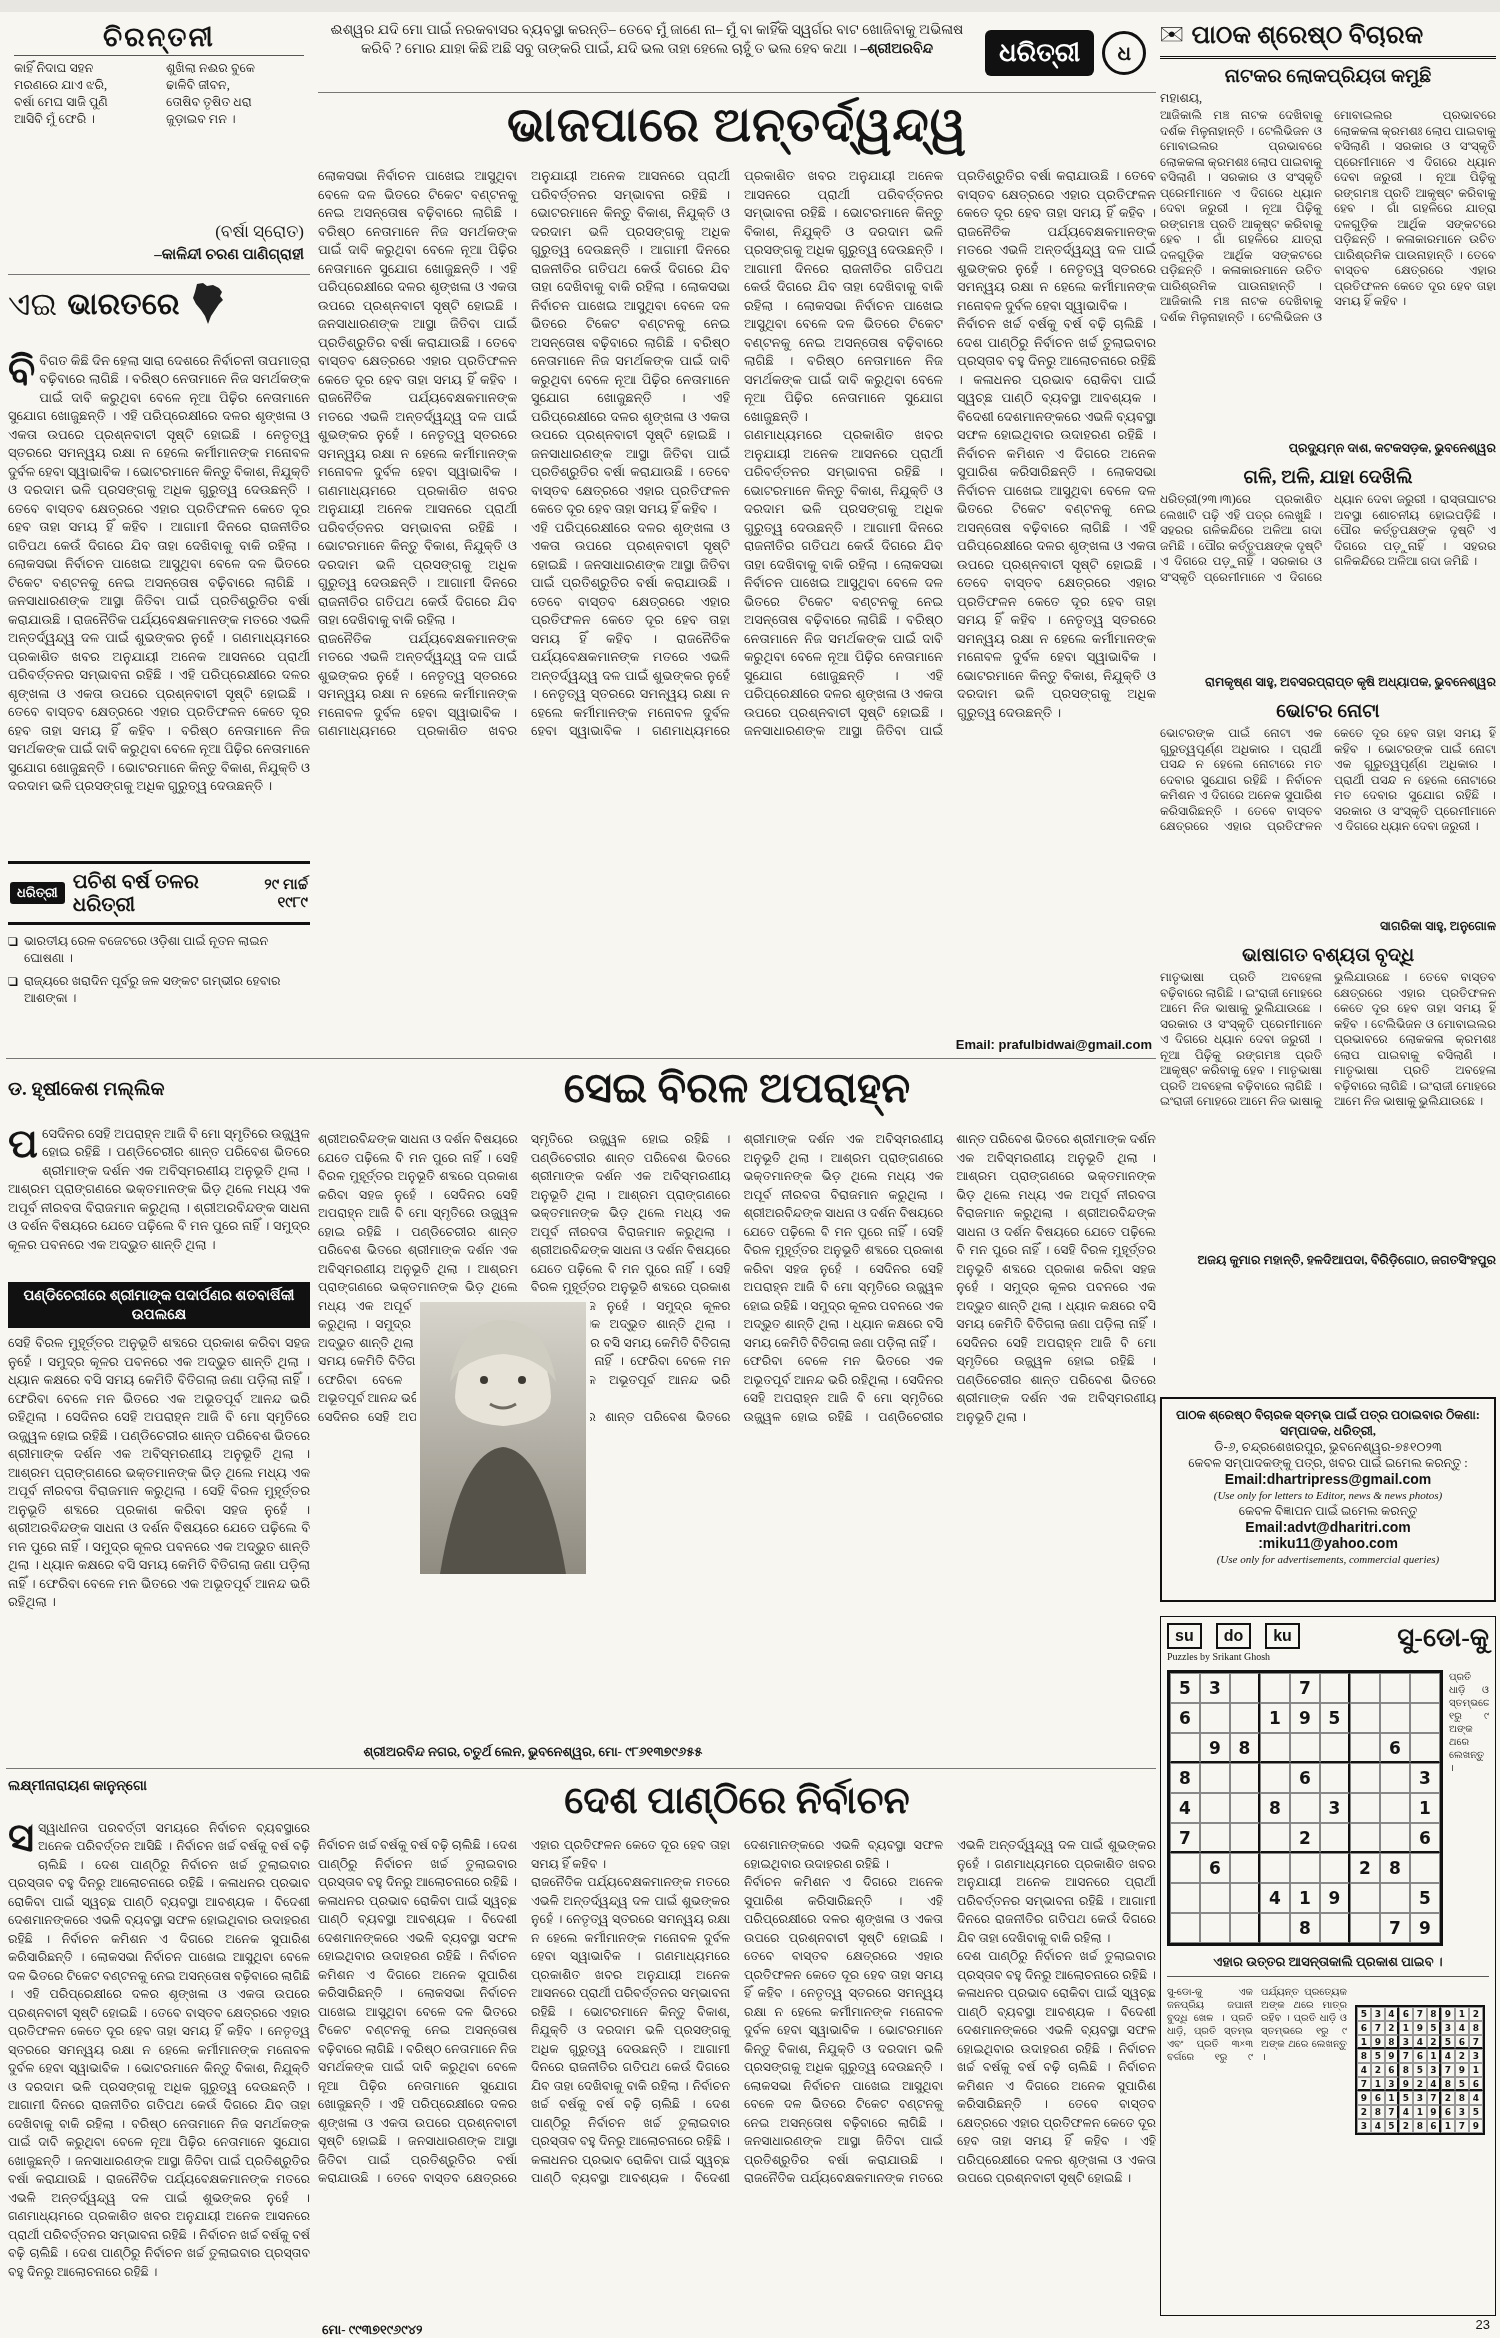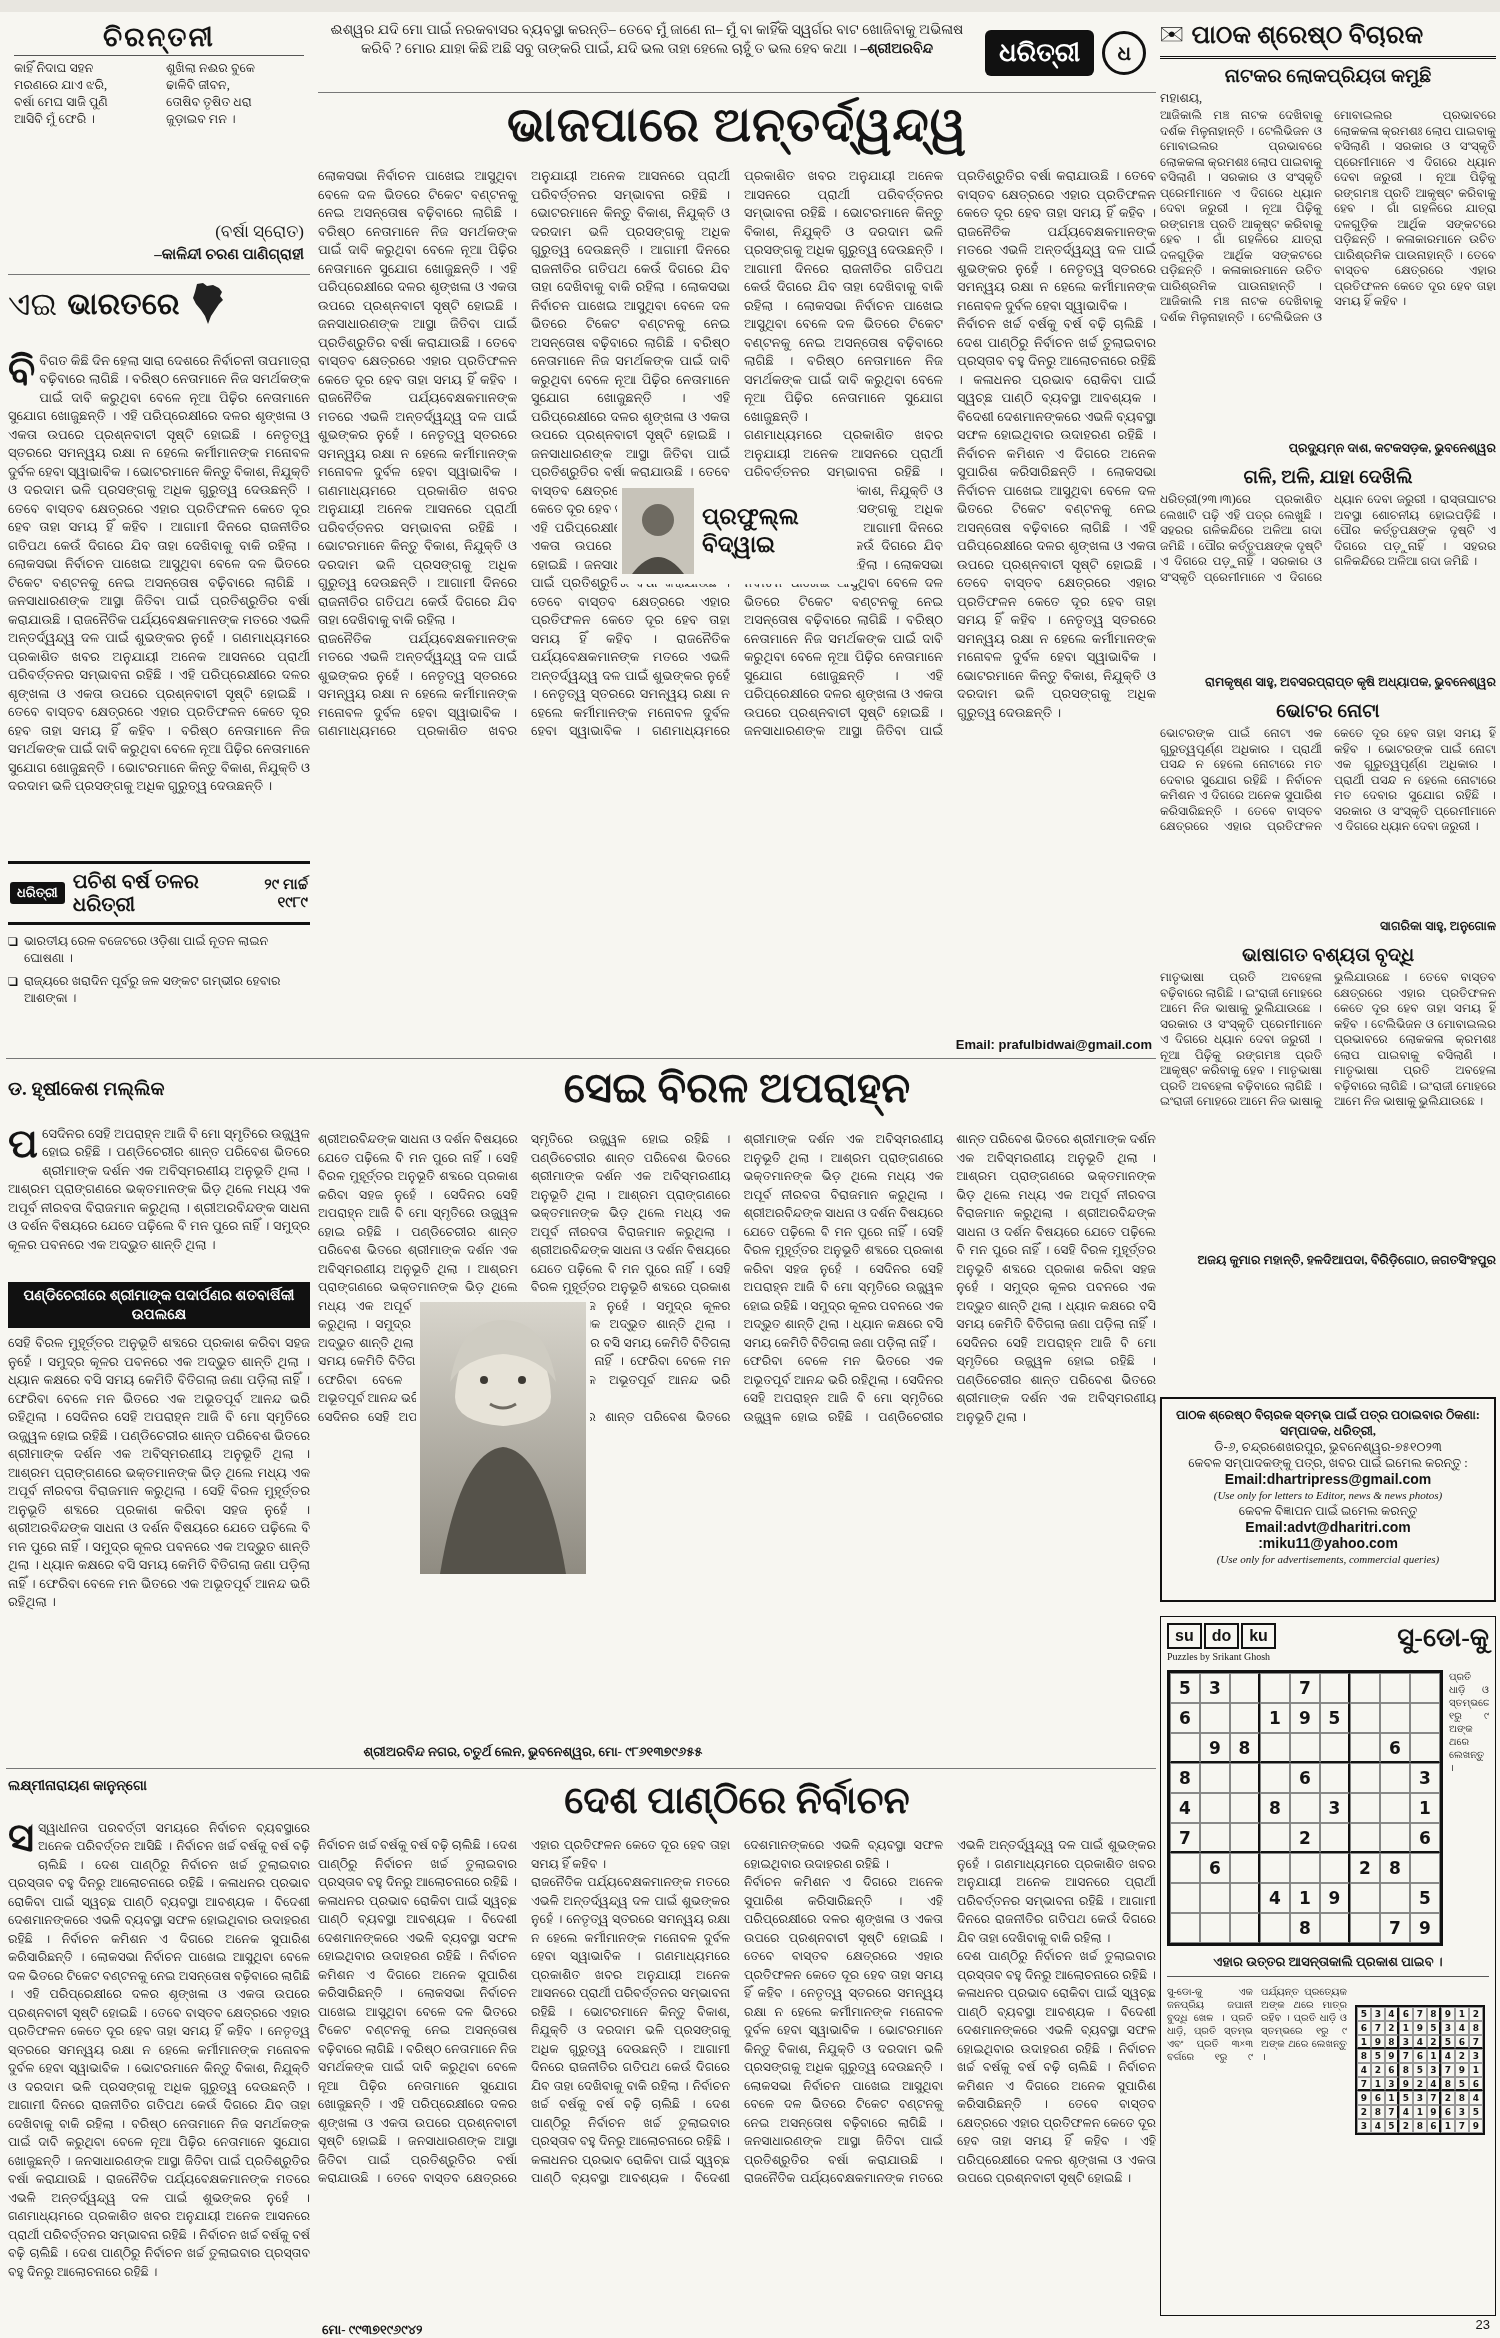--- a/index.html
+++ b/index.html
@@ -40,21 +40,21 @@
   .lb1{ height:330px; } .lb2{ height:180px; } .lb3{ height:190px; } .lb4{ height:280px; }
   .let-sig{ text-align:right; font-size:12.5px; font-weight:bold; margin-top:3px;}
 
   #contact-box{ left:1160px; top:1385px; width:336px; height:205px; border:2px solid #111; padding:8px 6px; text-align:center; font-size:12.5px; line-height:16px;}
   #contact-box .cemail{ font-weight:bold; font-size:14px; font-family:"Liberation Sans",sans-serif;}
   #contact-box .cnote{ font-size:11px; font-style:italic;}
 
   
   #sudoku-box{ left:1160px; top:1604px; width:336px; height:700px; border:1px solid #111; padding:6px; }
   .su-header{ display:flex; align-items:flex-start; justify-content:space-between; }
-  .su-tiles{ display:flex; gap:2px; }
+  .su-tiles{ display:flex; gap:14px; }
   .su-tile{ border:2px solid #111; font-family:"Liberation Sans",sans-serif; font-weight:bold; font-size:16px; padding:2px 6px; }
   .su-byline{ font-size:10px; font-family:Liberation Serif, serif; margin-top:2px;}
   .su-title-or{ font-size:26px; font-weight:bold; }
   .su-main{ display:flex; gap:6px; margin-top:8px;}
   #sudoku-grid{ display:grid; grid-template-columns:repeat(9,30px); grid-template-rows:repeat(9,30px); border:3px solid #111; width:276px;}
   .su-cell{ border:1px solid #888; display:flex; align-items:center; justify-content:center; font-family:"DejaVu Sans",sans-serif; font-size:17px; font-weight:bold;}
   .su-cell.br,.sol-cell.br{ border-right:2px solid #111; }
   .su-cell.bb,.sol-cell.bb{ border-bottom:2px solid #111; }
   .su-side{ width:44px; font-size:10px; line-height:13px; text-align:justify; white-space:pre-line; overflow:hidden;}
   .su-answer-note{ text-align:center; font-size:13px; font-weight:bold; margin-top:8px; border-bottom:1px solid #555; padding-bottom:6px;}
@@ -376,30 +376,20 @@
     </div>
   </div>
 
   <div id="main-art" class="abs">
     <h1 id="main-headline">ଭାଜପାରେ ଅନ୍ତର୍ଦ୍ୱନ୍ଦ୍ୱ</h1>
     <div id="main-body" class="jtext">ଲୋକସଭା ନିର୍ବାଚନ ପାଖେଇ ଆସୁଥିବା ବେଳେ ଦଳ ଭିତରେ ଟିକେଟ ବଣ୍ଟନକୁ ନେଇ ଅସନ୍ତୋଷ ବଢ଼ିବାରେ ଲାଗିଛି । ବରିଷ୍ଠ ନେତାମାନେ ନିଜ ସମର୍ଥକଙ୍କ ପାଇଁ ଦାବି କରୁଥିବା ବେଳେ ନୂଆ ପିଢ଼ିର ନେତାମାନେ ସୁଯୋଗ ଖୋଜୁଛନ୍ତି । ଏହି ପରିପ୍ରେକ୍ଷୀରେ ଦଳର ଶୃଙ୍ଖଳା ଓ ଏକତା ଉପରେ ପ୍ରଶ୍ନବାଚୀ ସୃଷ୍ଟି ହୋଇଛି । ଜନସାଧାରଣଙ୍କ ଆସ୍ଥା ଜିତିବା ପାଇଁ ପ୍ରତିଶ୍ରୁତିର ବର୍ଷା କରାଯାଉଛି । ତେବେ ବାସ୍ତବ କ୍ଷେତ୍ରରେ ଏହାର ପ୍ରତିଫଳନ କେତେ ଦୂର ହେବ ତାହା ସମୟ ହିଁ କହିବ । ରାଜନୈତିକ ପର୍ଯ୍ୟବେକ୍ଷକମାନଙ୍କ ମତରେ ଏଭଳି ଅନ୍ତର୍ଦ୍ୱନ୍ଦ୍ୱ ଦଳ ପାଇଁ ଶୁଭଙ୍କର ନୁହେଁ । ନେତୃତ୍ୱ ସ୍ତରରେ ସମନ୍ୱୟ ରକ୍ଷା ନ ହେଲେ କର୍ମୀମାନଙ୍କ ମନୋବଳ ଦୁର୍ବଳ ହେବା ସ୍ୱାଭାବିକ । ଗଣମାଧ୍ୟମରେ ପ୍ରକାଶିତ ଖବର ଅନୁଯାୟୀ ଅନେକ ଆସନରେ ପ୍ରାର୍ଥୀ ପରିବର୍ତ୍ତନର ସମ୍ଭାବନା ରହିଛି । ଭୋଟରମାନେ କିନ୍ତୁ ବିକାଶ, ନିଯୁକ୍ତି ଓ ଦରଦାମ ଭଳି ପ୍ରସଙ୍ଗକୁ ଅଧିକ ଗୁରୁତ୍ୱ ଦେଉଛନ୍ତି । ଆଗାମୀ ଦିନରେ ରାଜନୀତିର ଗତିପଥ କେଉଁ ଦିଗରେ ଯିବ ତାହା ଦେଖିବାକୁ ବାକି ରହିଲା । 
 ରାଜନୈତିକ ପର୍ଯ୍ୟବେକ୍ଷକମାନଙ୍କ ମତରେ ଏଭଳି ଅନ୍ତର୍ଦ୍ୱନ୍ଦ୍ୱ ଦଳ ପାଇଁ ଶୁଭଙ୍କର ନୁହେଁ । ନେତୃତ୍ୱ ସ୍ତରରେ ସମନ୍ୱୟ ରକ୍ଷା ନ ହେଲେ କର୍ମୀମାନଙ୍କ ମନୋବଳ ଦୁର୍ବଳ ହେବା ସ୍ୱାଭାବିକ । ଗଣମାଧ୍ୟମରେ ପ୍ରକାଶିତ ଖବର ଅନୁଯାୟୀ ଅନେକ ଆସନରେ ପ୍ରାର୍ଥୀ ପରିବର୍ତ୍ତନର ସମ୍ଭାବନା ରହିଛି । ଭୋଟରମାନେ କିନ୍ତୁ ବିକାଶ, ନିଯୁକ୍ତି ଓ ଦରଦାମ ଭଳି ପ୍ରସଙ୍ଗକୁ ଅଧିକ ଗୁରୁତ୍ୱ ଦେଉଛନ୍ତି । ଆଗାମୀ ଦିନରେ ରାଜନୀତିର ଗତିପଥ କେଉଁ ଦିଗରେ ଯିବ ତାହା ଦେଖିବାକୁ ବାକି ରହିଲା । ଲୋକସଭା ନିର୍ବାଚନ ପାଖେଇ ଆସୁଥିବା ବେଳେ ଦଳ ଭିତରେ ଟିକେଟ ବଣ୍ଟନକୁ ନେଇ ଅସନ୍ତୋଷ ବଢ଼ିବାରେ ଲାଗିଛି । ବରିଷ୍ଠ ନେତାମାନେ ନିଜ ସମର୍ଥକଙ୍କ ପାଇଁ ଦାବି କରୁଥିବା ବେଳେ ନୂଆ ପିଢ଼ିର ନେତାମାନେ ସୁଯୋଗ ଖୋଜୁଛନ୍ତି । ଏହି ପରିପ୍ରେକ୍ଷୀରେ ଦଳର ଶୃଙ୍ଖଳା ଓ ଏକତା ଉପରେ ପ୍ରଶ୍ନବାଚୀ ସୃଷ୍ଟି ହୋଇଛି । ଜନସାଧାରଣଙ୍କ ଆସ୍ଥା ଜିତିବା ପାଇଁ ପ୍ରତିଶ୍ରୁତିର ବର୍ଷା କରାଯାଉଛି । ତେବେ ବାସ୍ତବ କ୍ଷେତ୍ରରେ ଏହାର ପ୍ରତିଫଳନ କେତେ ଦୂର ହେବ ତାହା ସମୟ ହିଁ କହିବ । 
 ଏହି ପରିପ୍ରେକ୍ଷୀରେ ଦଳର ଶୃଙ୍ଖଳା ଓ ଏକତା ଉପରେ ପ୍ରଶ୍ନବାଚୀ ସୃଷ୍ଟି ହୋଇଛି । ଜନସାଧାରଣଙ୍କ ଆସ୍ଥା ଜିତିବା ପାଇଁ ପ୍ରତିଶ୍ରୁତିର ବର୍ଷା କରାଯାଉଛି । ତେବେ ବାସ୍ତବ କ୍ଷେତ୍ରରେ ଏହାର ପ୍ରତିଫଳନ କେତେ ଦୂର ହେବ ତାହା ସମୟ ହିଁ କହିବ । ରାଜନୈତିକ ପର୍ଯ୍ୟବେକ୍ଷକମାନଙ୍କ ମତରେ ଏଭଳି ଅନ୍ତର୍ଦ୍ୱନ୍ଦ୍ୱ ଦଳ ପାଇଁ ଶୁଭଙ୍କର ନୁହେଁ । ନେତୃତ୍ୱ ସ୍ତରରେ ସମନ୍ୱୟ ରକ୍ଷା ନ ହେଲେ କର୍ମୀମାନଙ୍କ ମନୋବଳ ଦୁର୍ବଳ ହେବା ସ୍ୱାଭାବିକ । ଗଣମାଧ୍ୟମରେ ପ୍ରକାଶିତ ଖବର ଅନୁଯାୟୀ ଅନେକ ଆସନରେ ପ୍ରାର୍ଥୀ ପରିବର୍ତ୍ତନର ସମ୍ଭାବନା ରହିଛି । ଭୋଟରମାନେ କିନ୍ତୁ ବିକାଶ, ନିଯୁକ୍ତି ଓ ଦରଦାମ ଭଳି ପ୍ରସଙ୍ଗକୁ ଅଧିକ ଗୁରୁତ୍ୱ ଦେଉଛନ୍ତି । ଆଗାମୀ ଦିନରେ ରାଜନୀତିର ଗତିପଥ କେଉଁ ଦିଗରେ ଯିବ ତାହା ଦେଖିବାକୁ ବାକି ରହିଲା । ଲୋକସଭା ନିର୍ବାଚନ ପାଖେଇ ଆସୁଥିବା ବେଳେ ଦଳ ଭିତରେ ଟିକେଟ ବଣ୍ଟନକୁ ନେଇ ଅସନ୍ତୋଷ ବଢ଼ିବାରେ ଲାଗିଛି । ବରିଷ୍ଠ ନେତାମାନେ ନିଜ ସମର୍ଥକଙ୍କ ପାଇଁ ଦାବି କରୁଥିବା ବେଳେ ନୂଆ ପିଢ଼ିର ନେତାମାନେ ସୁଯୋଗ ଖୋଜୁଛନ୍ତି । 
 ଗଣମାଧ୍ୟମରେ ପ୍ରକାଶିତ ଖବର ଅନୁଯାୟୀ ଅନେକ ଆସନରେ ପ୍ରାର୍ଥୀ ପରିବର୍ତ୍ତନର ସମ୍ଭାବନା ରହିଛି । ଭୋଟରମାନେ କିନ୍ତୁ ବିକାଶ, ନିଯୁକ୍ତି ଓ ଦରଦାମ ଭଳି ପ୍ରସଙ୍ଗକୁ ଅଧିକ ଗୁରୁତ୍ୱ ଦେଉଛନ୍ତି । ଆଗାମୀ ଦିନରେ ରାଜନୀତିର ଗତିପଥ କେଉଁ ଦିଗରେ ଯିବ ତାହା ଦେଖିବାକୁ ବାକି ରହିଲା । ଲୋକସଭା ନିର୍ବାଚନ ପାଖେଇ ଆସୁଥିବା ବେଳେ ଦଳ ଭିତରେ ଟିକେଟ ବଣ୍ଟନକୁ ନେଇ ଅସନ୍ତୋଷ ବଢ଼ିବାରେ ଲାଗିଛି । ବରିଷ୍ଠ ନେତାମାନେ ନିଜ ସମର୍ଥକଙ୍କ ପାଇଁ ଦାବି କରୁଥିବା ବେଳେ ନୂଆ ପିଢ଼ିର ନେତାମାନେ ସୁଯୋଗ ଖୋଜୁଛନ୍ତି । ଏହି ପରିପ୍ରେକ୍ଷୀରେ ଦଳର ଶୃଙ୍ଖଳା ଓ ଏକତା ଉପରେ ପ୍ରଶ୍ନବାଚୀ ସୃଷ୍ଟି ହୋଇଛି । ଜନସାଧାରଣଙ୍କ ଆସ୍ଥା ଜିତିବା ପାଇଁ ପ୍ରତିଶ୍ରୁତିର ବର୍ଷା କରାଯାଉଛି । ତେବେ ବାସ୍ତବ କ୍ଷେତ୍ରରେ ଏହାର ପ୍ରତିଫଳନ କେତେ ଦୂର ହେବ ତାହା ସମୟ ହିଁ କହିବ । ରାଜନୈତିକ ପର୍ଯ୍ୟବେକ୍ଷକମାନଙ୍କ ମତରେ ଏଭଳି ଅନ୍ତର୍ଦ୍ୱନ୍ଦ୍ୱ ଦଳ ପାଇଁ ଶୁଭଙ୍କର ନୁହେଁ । ନେତୃତ୍ୱ ସ୍ତରରେ ସମନ୍ୱୟ ରକ୍ଷା ନ ହେଲେ କର୍ମୀମାନଙ୍କ ମନୋବଳ ଦୁର୍ବଳ ହେବା ସ୍ୱାଭାବିକ । 
 ନିର୍ବାଚନ ଖର୍ଚ୍ଚ ବର୍ଷକୁ ବର୍ଷ ବଢ଼ି ଚାଲିଛି । ଦେଶ ପାଣ୍ଠିରୁ ନିର୍ବାଚନ ଖର୍ଚ୍ଚ ତୁଲାଇବାର ପ୍ରସ୍ତାବ ବହୁ ଦିନରୁ ଆଲୋଚନାରେ ରହିଛି । କଳାଧନର ପ୍ରଭାବ ରୋକିବା ପାଇଁ ସ୍ୱଚ୍ଛ ପାଣ୍ଠି ବ୍ୟବସ୍ଥା ଆବଶ୍ୟକ । ବିଦେଶୀ ଦେଶମାନଙ୍କରେ ଏଭଳି ବ୍ୟବସ୍ଥା ସଫଳ ହୋଇଥିବାର ଉଦାହରଣ ରହିଛି । ନିର୍ବାଚନ କମିଶନ ଏ ଦିଗରେ ଅନେକ ସୁପାରିଶ କରିସାରିଛନ୍ତି । ଲୋକସଭା ନିର୍ବାଚନ ପାଖେଇ ଆସୁଥିବା ବେଳେ ଦଳ ଭିତରେ ଟିକେଟ ବଣ୍ଟନକୁ ନେଇ ଅସନ୍ତୋଷ ବଢ଼ିବାରେ ଲାଗିଛି । ଏହି ପରିପ୍ରେକ୍ଷୀରେ ଦଳର ଶୃଙ୍ଖଳା ଓ ଏକତା ଉପରେ ପ୍ରଶ୍ନବାଚୀ ସୃଷ୍ଟି ହୋଇଛି । ତେବେ ବାସ୍ତବ କ୍ଷେତ୍ରରେ ଏହାର ପ୍ରତିଫଳନ କେତେ ଦୂର ହେବ ତାହା ସମୟ ହିଁ କହିବ । ନେତୃତ୍ୱ ସ୍ତରରେ ସମନ୍ୱୟ ରକ୍ଷା ନ ହେଲେ କର୍ମୀମାନଙ୍କ ମନୋବଳ ଦୁର୍ବଳ ହେବା ସ୍ୱାଭାବିକ । ଭୋଟରମାନେ କିନ୍ତୁ ବିକାଶ, ନିଯୁକ୍ତି ଓ ଦରଦାମ ଭଳି ପ୍ରସଙ୍ଗକୁ ଅଧିକ ଗୁରୁତ୍ୱ ଦେଉଛନ୍ତି । </div>
-    <div id="author-inset" class="abs">
-      <div class="author-photo">
-        <svg width="72" height="86" viewBox="0 0 72 86">
-          <rect width="72" height="86" fill="#c7c3b9"></rect>
-          <circle cx="36" cy="32" r="16" fill="#6e6a61"></circle>
-          <path d="M10 86 Q36 52 62 86 Z" fill="#4d4a43"></path>
-        </svg>
-      </div>
-      <div class="author-name">ପ୍ରଫୁଲ୍ଲ ବିଦ୍ୱାଇ</div>
-    </div>
     <div id="main-email" class="abs">Email: prafulbidwai@gmail.com</div>
   </div>
 
   <div id="left-rail" class="abs">
     <div class="ei-head">
       <span class="t1">ଏଇ</span>
       <span class="t2">ଭାରତରେ</span>
       <svg width="40" height="46" viewBox="0 0 40 44">
         <path d="M8,2 L14,1 L18,4 L24,3 L30,6 L33,10 L31,14 L34,18 L30,22 L26,28 L22,34 L19,42 L16,34 L12,28 L7,22 L4,16 L6,10 Z" fill="#222"></path>
       </svg>

